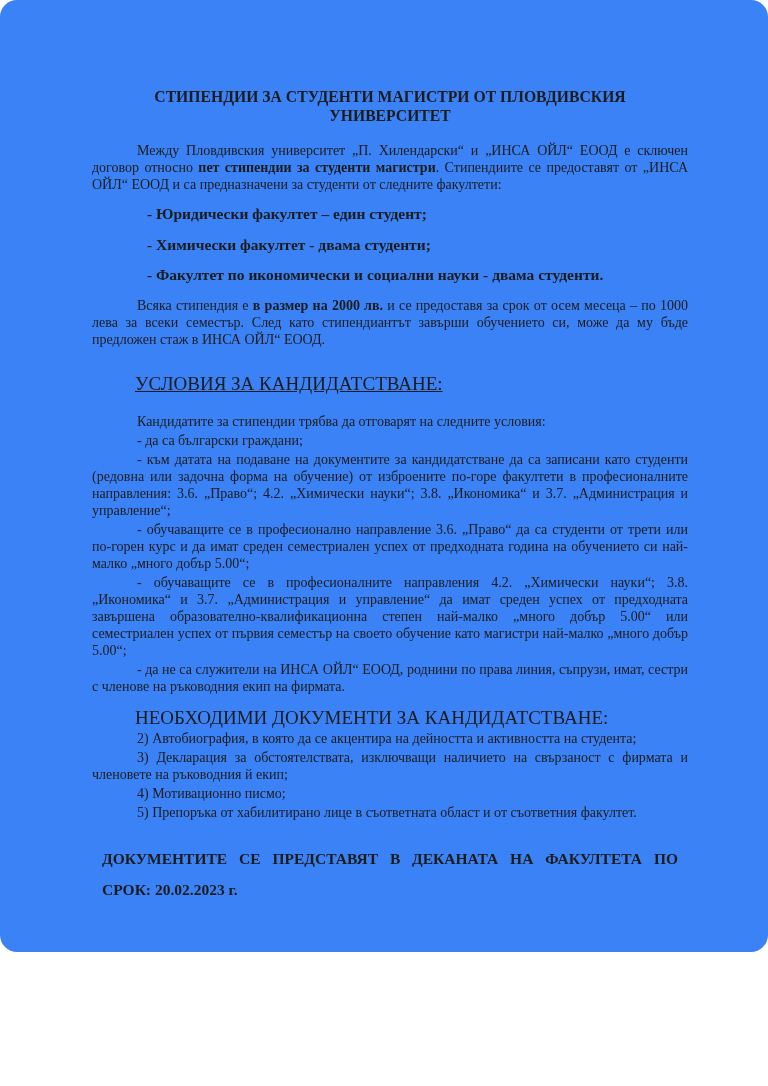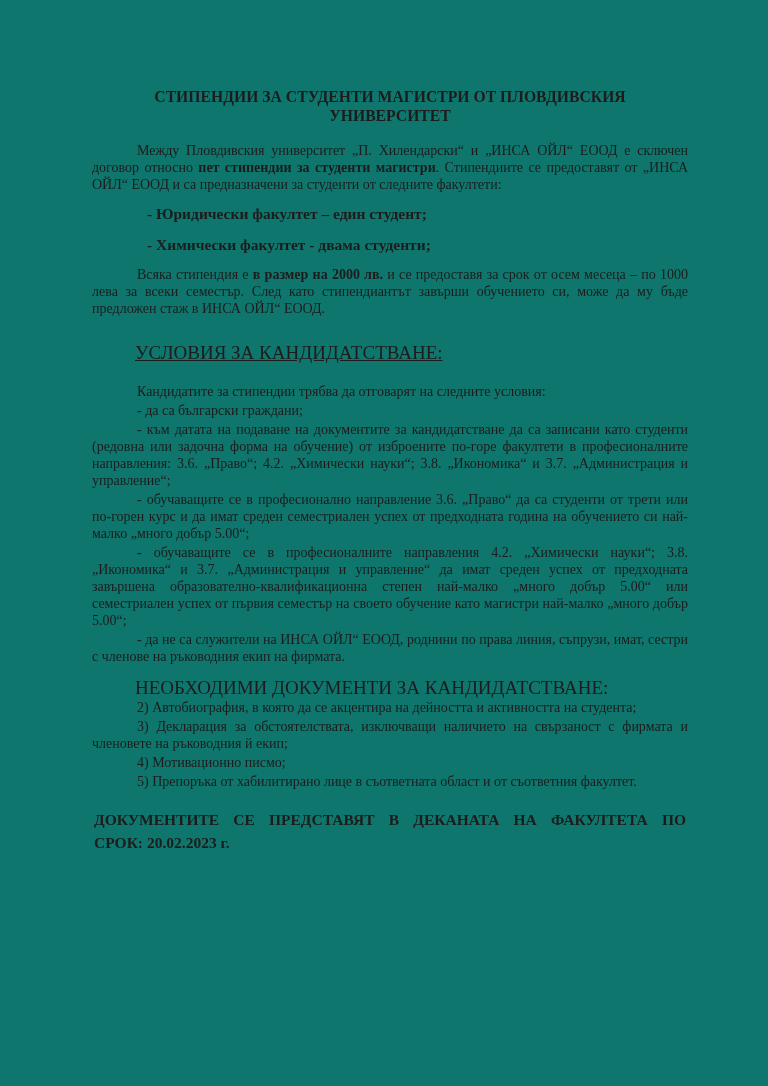--- a/index.html
+++ b/index.html
@@ -1,25 +1,26 @@
 <!DOCTYPE html>
 <html><head>
 <meta charset="utf-8">
 <style>
   html, body { margin: 0; padding: 0; background: #ffffff; }
   .page {
     position: relative;
     width: 768px;
-    height: 1086px;
-    background: #0f766e;
+    height: 952px;
+    background: #3b82f6;
     overflow: hidden;
     font-family: "Liberation Serif", "DejaVu Serif", serif;
     color: #1c1c1c;
     box-sizing: border-box;
     padding: 88px 78px 0 90px;
+    border-radius: 17px;
   }
   .content { width: 600px; }
   .doc-title {
     text-align: center;
     font-weight: bold;
     font-size: 15.7px;
     line-height: 18.5px;
     margin: 0;
   }
   .p {
@@ -46,41 +47,42 @@
   }
   .sp1 { height: 15px; }
   .sp2 { height: 25px; }
   .sp3 { height: 18px; }
   .sp4 { height: 12px; }
   .sp5 { height: 14px; }
   .footer-line {
     font-size: 15.5px;
     line-height: 19px;
     font-weight: bold;
-    margin: 4px;
+    margin: 12px;
   }
   .justify-last { text-align: justify; text-align-last: justify; }
 </style>
 </head>
 <body>
 
 <div class="page">
   <div class="content">
 
     <div class="doc-title">
       <div>СТИПЕНДИИ ЗА СТУДЕНТИ МАГИСТРИ ОТ ПЛОВДИВСКИЯ</div>
       <div>УНИВЕРСИТЕТ</div>
     </div>
 
     <div class="sp1"></div>
 
     <p class="p indent"><span>Между Пловдивския университет „П. Хилендарски“ и „ИНСА ОЙЛ“ ЕООД е сключен договор относно </span><span class="bold">пет стипендии за студенти магистри</span><span>. Стипендиите се предоставят от „ИНСА ОЙЛ“ ЕООД и са предназначени за студенти от следните факултети:</span></p>
 
     <div class="bullet-line">- Юридически факултет – един студент;</div>
     <div class="bullet-line">- Химически факултет - двама студенти;</div>
+    <div class="bullet-line">- Факултет по икономически и социални науки - двама студенти.</div>
 
     <p class="p indent"><span>Всяка стипендия е </span><span class="bold">в размер на 2000 лв.</span><span> и се предоставя за срок от осем месеца – по 1000 лева за всеки семестър. След като стипендиантът завърши обучението си, може да му бъде предложен стаж в ИНСА ОЙЛ“ ЕООД.</span></p>
 
     <div class="sp2"></div>
 
     <div class="section-heading"><span class="underline">УСЛОВИЯ ЗА КАНДИДАТСТВАНЕ:</span></div>
 
     <div class="sp3"></div>
 
     <p class="p indent">Кандидатите за стипендии трябва да отговарят на следните условия:</p>

